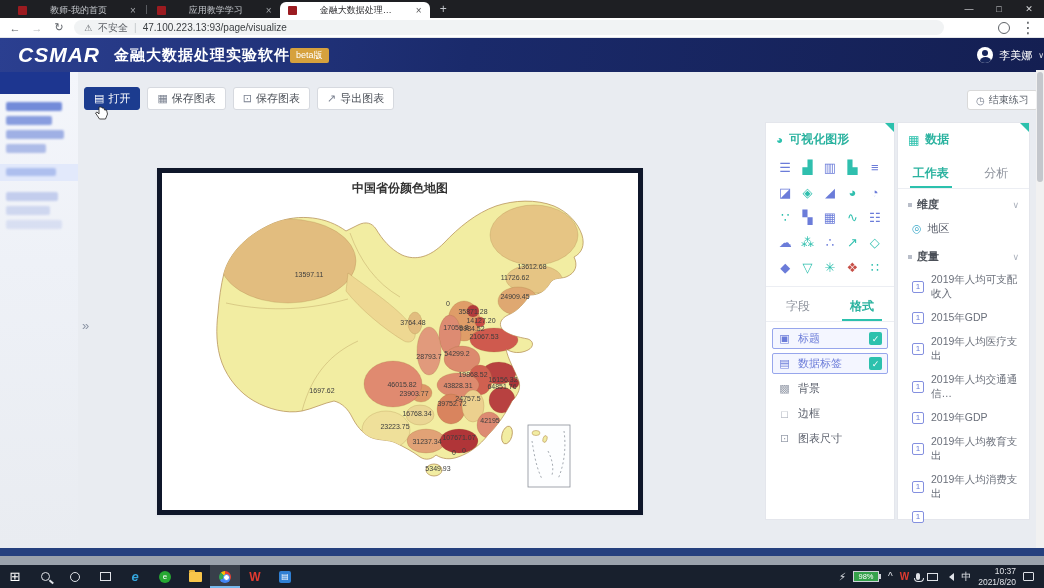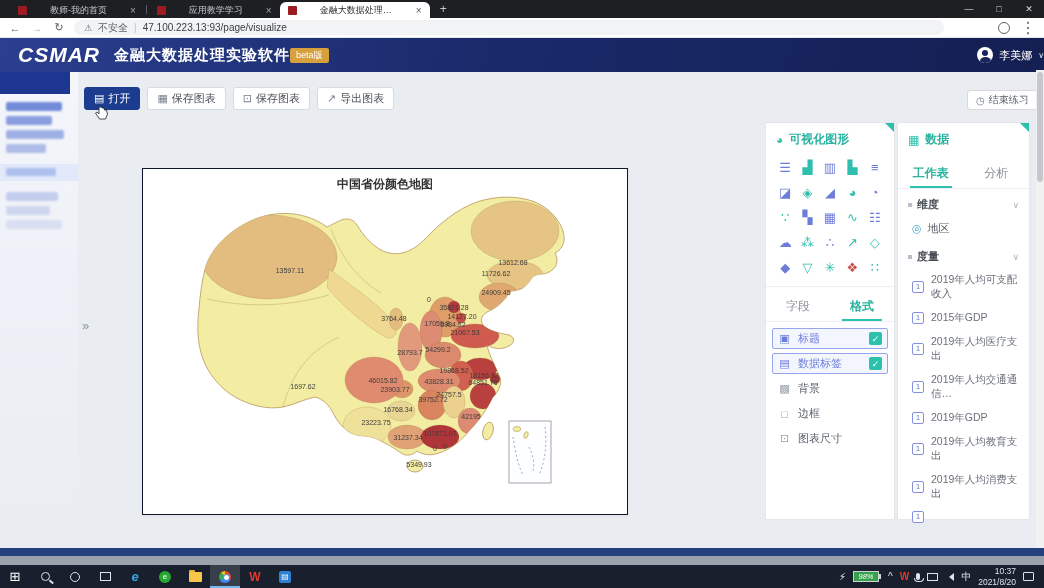--- a/index.html
+++ b/index.html
@@ -64,21 +64,21 @@
          background:#fff; border:1px solid #d6d9df; color:#4a4f57; }
   .btn .b-ic { font-size:11px; color:#7a8190; }
   .btn.primary { background:#1c3c8f; border-color:#1c3c8f; color:#fff; }
   .btn.primary .b-ic { color:#fff; }
   .cursor-hand { position:absolute; left:10px; top:18px; width:13px; height:15px; }
   .end-btn { position:absolute; left:967px; top:90px; height:20px; display:flex; align-items:center; gap:4px; padding:0 8px;
              background:#fff; border:1px solid #d9d9d9; border-radius:3px; font-size:10px; color:#595f68; }
   .end-btn .b-ic { font-size:10px; color:#7a8190; }
 
   
-  .card { position:absolute; left:142px; top:168px; width:486px; height:347px; background:#ffffff; border:1px solid #0f172a; box-shadow:0 1px 3px rgba(40,50,80,.06); }
+  .card { position:absolute; left:157px; top:168px; width:486px; height:347px; background:#ffffff; border:5px solid #0f172a; box-shadow:0 1px 3px rgba(40,50,80,.06); }
   .card-title { text-align:center; font-size:12px; font-weight:bold; color:#333; padding-top:7px; }
   .map-wrap { position:absolute; inset:0; }
   svg text.mlabel { font-size:7px; fill:#3d3d3d; text-anchor:middle; font-family:"Liberation Sans",sans-serif; }
 
   
   .panel { position:absolute; background:#fff; border:1px solid #e4e6ec; }
   .panel-a { left:765px; top:122px; width:130px; height:398px; }
   .panel-b { left:897px; top:122px; width:133px; height:398px; }
   .fold { position:absolute; right:0; top:0; width:0; height:0; border-left:9px solid transparent; border-top:9px solid #2cc1ad; }
   .p-head { display:flex; align-items:center; gap:6px; padding:8px 10px 6px; font-size:12px; font-weight:bold; color:#2cb3a0; }
@@ -126,21 +126,21 @@
   .edge-ic { color:#35a6dd; font-weight:bold; font-size:13px; font-style:italic; }
   .green-ic { width:12px; height:12px; border-radius:50%; background:#27a832; color:#fff; font-size:8px; display:flex; align-items:center; justify-content:center; }
   .folder-ic { width:13px; height:10px; background:#f8c64a; border-radius:1px; position:relative; }
   .folder-ic::before { content:""; position:absolute; left:0; top:-2px; width:6px; height:2px; background:#e8b43a; border-radius:1px 1px 0 0; }
   .chrome-ic { width:12px; height:12px; border-radius:50%; background:conic-gradient(#ea4335 0 33%, #4285f4 33% 66%, #34a853 66% 88%, #fbbc05 88% 100%); position:relative; }
   .chrome-ic::after { content:""; position:absolute; left:3.5px; top:3.5px; width:5px; height:5px; background:#fff; border:1px solid #4285f4; border-radius:50%; }
   .wps-ic { color:#e03a30; font-weight:bold; font-size:12px; }
   .docs-ic { width:12px; height:12px; background:#2f7fd3; border-radius:2px; color:#fff; font-size:8px; display:flex; align-items:center; justify-content:center; }
   .tray { margin-left:auto; display:flex; align-items:center; gap:7px; padding-right:10px; color:#dfe2e7; font-size:10px; }
   .battery { display:flex; align-items:center; }
-  .batt-body { width:26px; height:11px; border:1px solid #cfd3d9; background:#35a14a; color:#fff; font-size:7.5px; display:flex; align-items:center; justify-content:center;font-style:italic; }
+  .batt-body { width:26px; height:11px; border:1px solid #cfd3d9; background:#35a14a; color:#fff; font-size:7.5px; display:flex; align-items:center; justify-content:center; }
   .batt-nub { width:2px; height:5px; background:#cfd3d9; }
   .mic-ic { width:4px; height:7px; background:#dfe2e7; border-radius:2px; position:relative; }
   .mic-ic::after { content:""; position:absolute; left:-2px; top:5px; width:8px; height:3px; border:1px solid #dfe2e7; border-top:none; border-radius:0 0 4px 4px; }
   .disp-ic { width:11px; height:8px; border:1.2px solid #dfe2e7; position:relative; }
   .spk-ic { width:0; height:0; border:4px solid transparent; border-right:5px solid #dfe2e7; position:relative; }
   .tray-time { text-align:right; font-size:8.5px; line-height:1.25; }
   .notif-ic { width:11px; height:9px; border:1.2px solid #dfe2e7; border-radius:1px; }
 </style>
 </head>
 <body>

